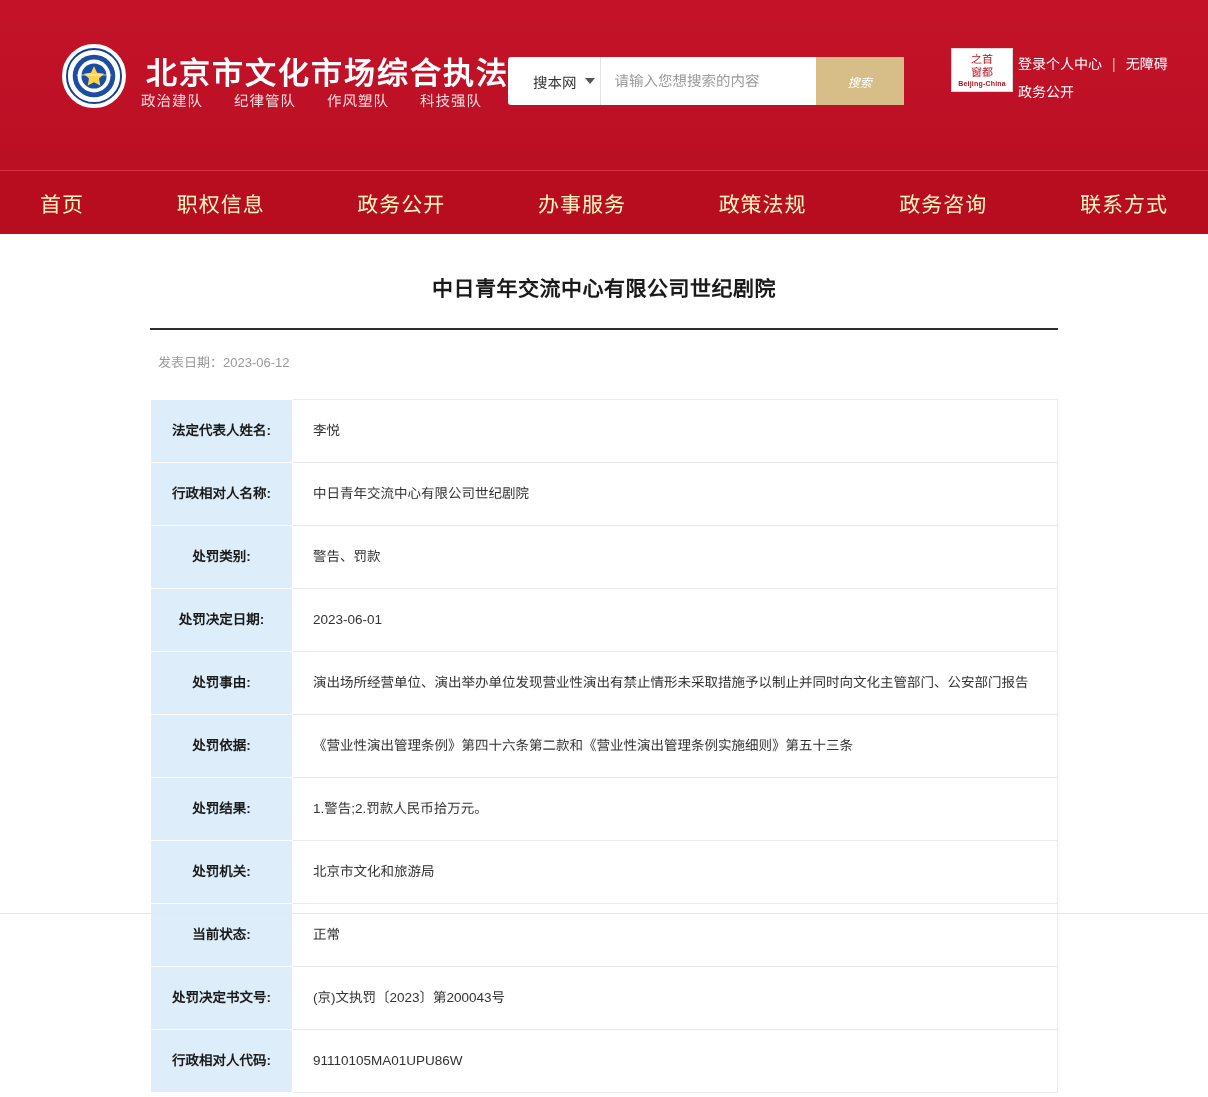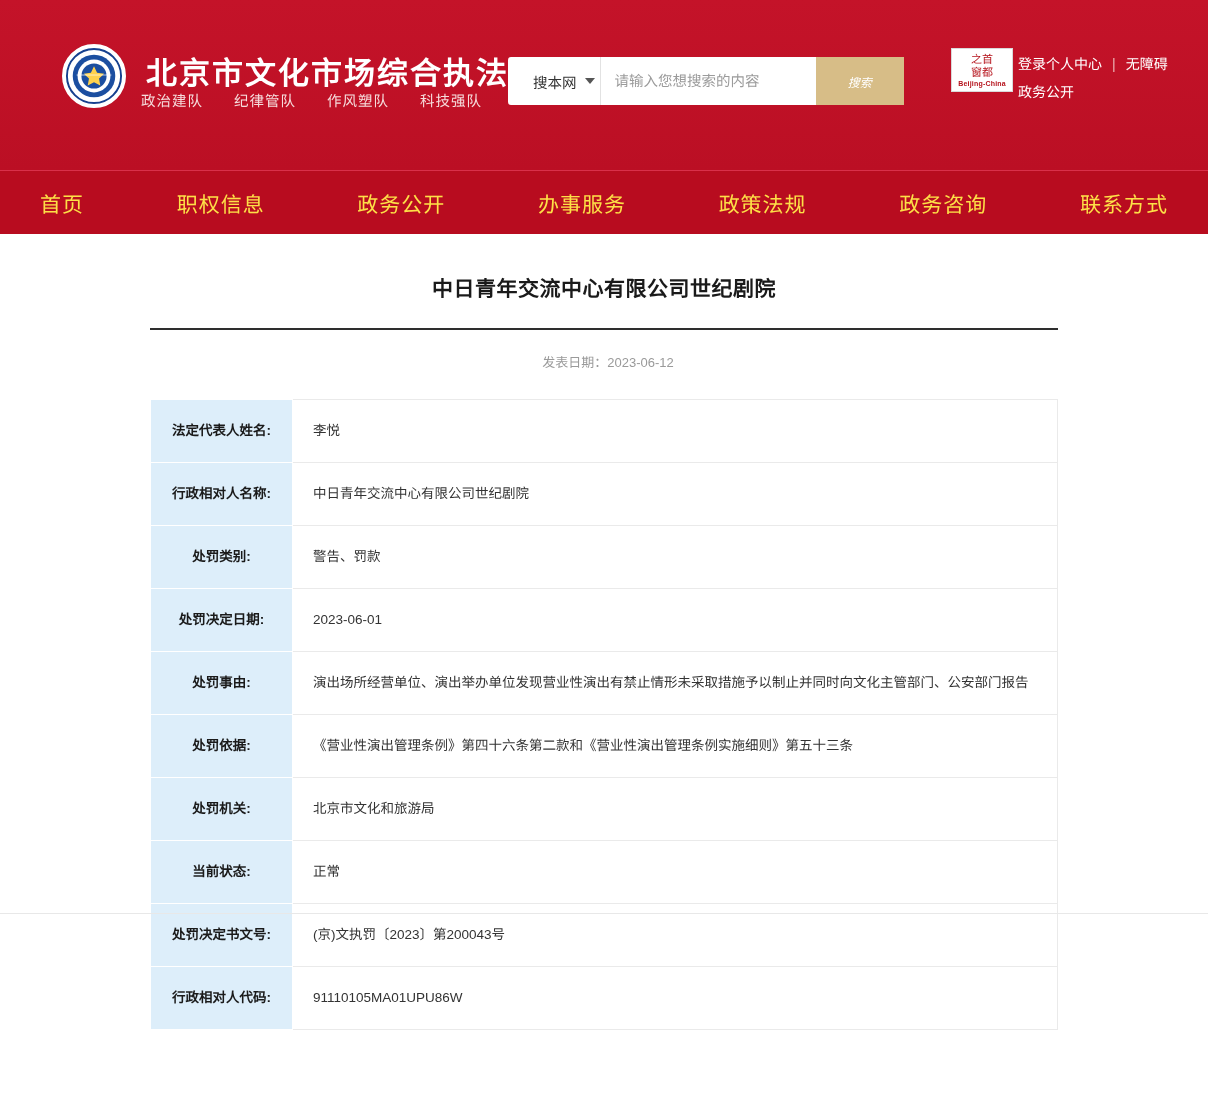--- a/index.html
+++ b/index.html
@@ -163,21 +163,21 @@
   }
   .nav-inner {
     width: 1208px;
     display: flex;
     align-items: center;
     justify-content: space-between;
     padding: 0 40px;
   }
   .nav-item {
     font-size: 21px;
-    color: #fde047;
+    color: #fef9c3;
     letter-spacing: 1px;
     cursor: pointer;
     white-space: nowrap;
     font-family: "Liberation Sans", "DejaVu Sans", sans-serif;
   }
 
   
   .content {
     width: 1208px;
     padding: 0 0 20px 0;
@@ -194,21 +194,20 @@
     width: 908px;
     margin: 0 auto;
     border-bottom: 2px solid #2e2e2e;
   }
   .pub-date {
     width: 908px;
     margin: 22px auto 0 auto;
     padding-left: 8px;
     font-size: 13px;
     color: #9a9a9a;
-    text-align: center;
   }
 
   table.detail {
     width: 908px;
     margin: 28px auto 0 auto;
     border-collapse: collapse;
     border: 1px solid #e3e3e3;
     table-layout: fixed;
   }
   table.detail th {
@@ -340,20 +339,24 @@
         </tr>
         <tr class="row-tall">
           <th>处罚事由:</th>
           <td>演出场所经营单位、演出举办单位发现营业性演出有禁止情形未采取措施予以制止并同时向文化主管部门、公安部门报告</td>
         </tr>
         <tr>
           <th>处罚依据:</th>
           <td>《营业性演出管理条例》第四十六条第二款和《营业性演出管理条例实施细则》第五十三条</td>
         </tr>
         <tr>
+          <th>处罚结果:</th>
+          <td>1.警告;2.罚款人民币拾万元。</td>
+        </tr>
+        <tr>
           <th>处罚机关:</th>
           <td>北京市文化和旅游局</td>
         </tr>
         <tr>
           <th>当前状态:</th>
           <td>正常</td>
         </tr>
         <tr class="row-tall">
           <th>处罚决定书文号:</th>
           <td>(京)文执罚〔2023〕第200043号</td>

